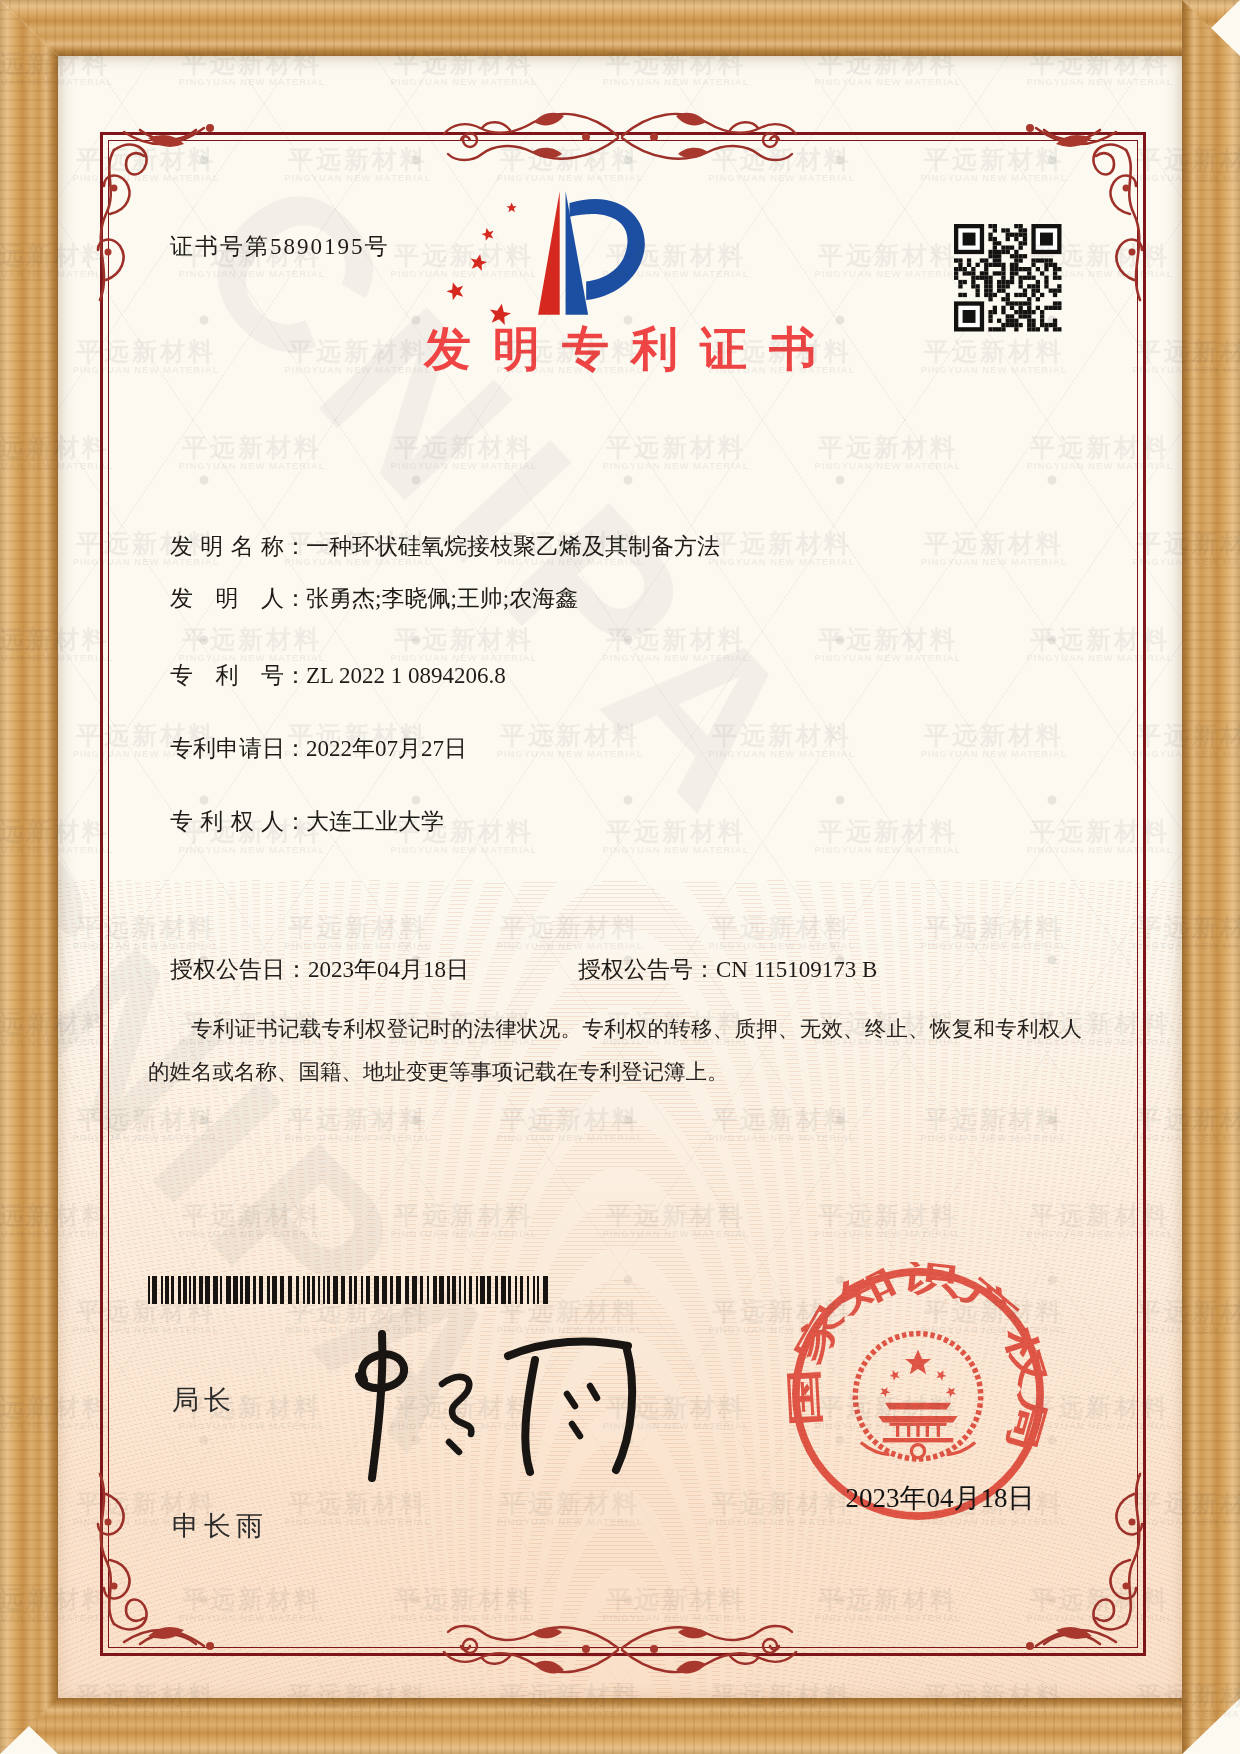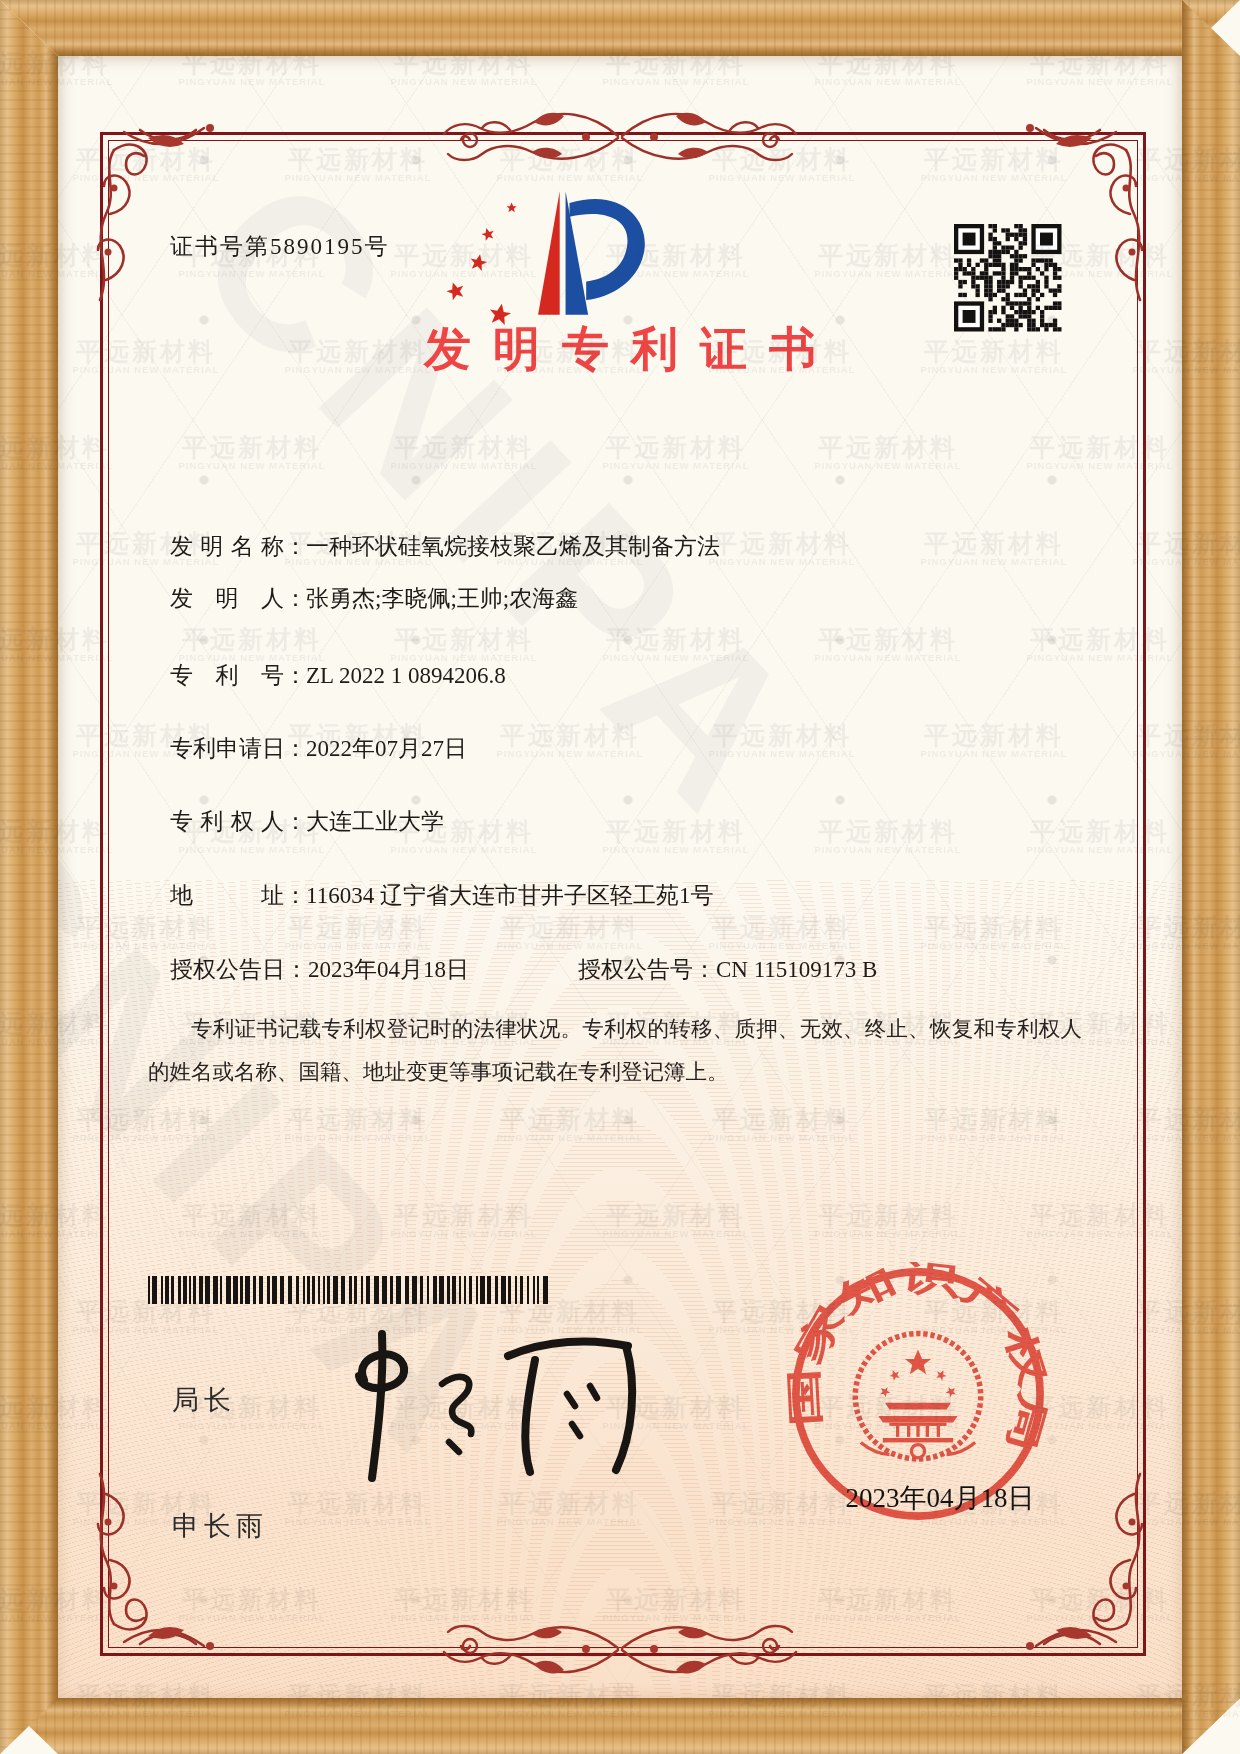--- a/index.html
+++ b/index.html
@@ -419,23 +419,20 @@
   </div>
   <div class="txt field" style="top:660px">
     <span class="fl">专利号</span><span class="fc">：</span><span class="fv">ZL 2022 1 0894206.8</span>
   </div>
   <div class="txt field" style="top:733px">
     <span class="fl">专利申请日</span><span class="fc">：</span><span class="fv">2022年07月27日</span>
   </div>
   <div class="txt field" style="top:806px">
     <span class="fl">专利权人</span><span class="fc">：</span><span class="fv">大连工业大学</span>
   </div>
-  <div class="txt field" style="top:880px">
-    <span class="fl">地址</span><span class="fc">：</span><span class="fv">116034 辽宁省大连市甘井子区轻工苑1号</span>
-  </div>
 
   <div class="txt grant">
     <span class="g1"><span>授权公告日</span><span>：</span><span>2023年04月18日</span></span>
     <span class="g2"><span>授权公告号</span><span>：</span><span>CN 115109173 B</span></span>
   </div>
 
   <div class="txt paras">
     <p>专利证书记载专利权登记时的法律状况。专利权的转移、质押、无效、终止、恢复和专利权人的姓名或名称、国籍、地址变更等事项记载在专利登记簿上。</p>
   </div>
 

